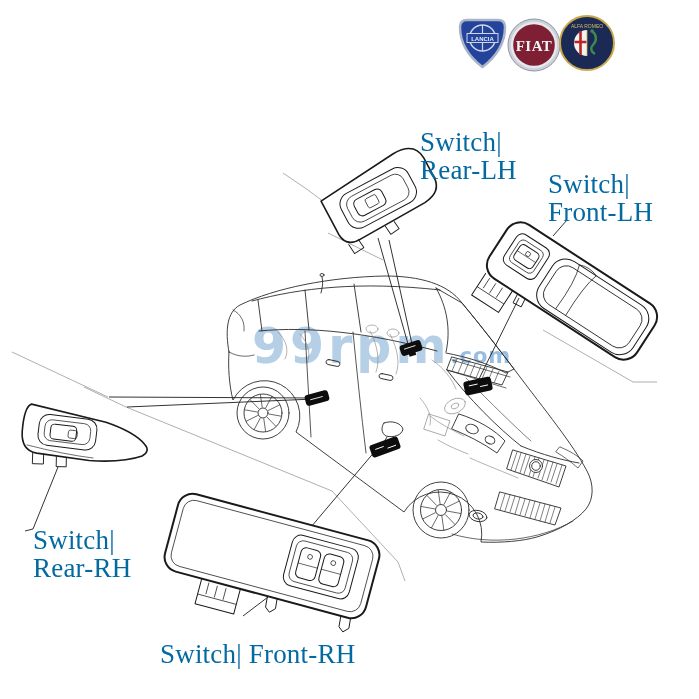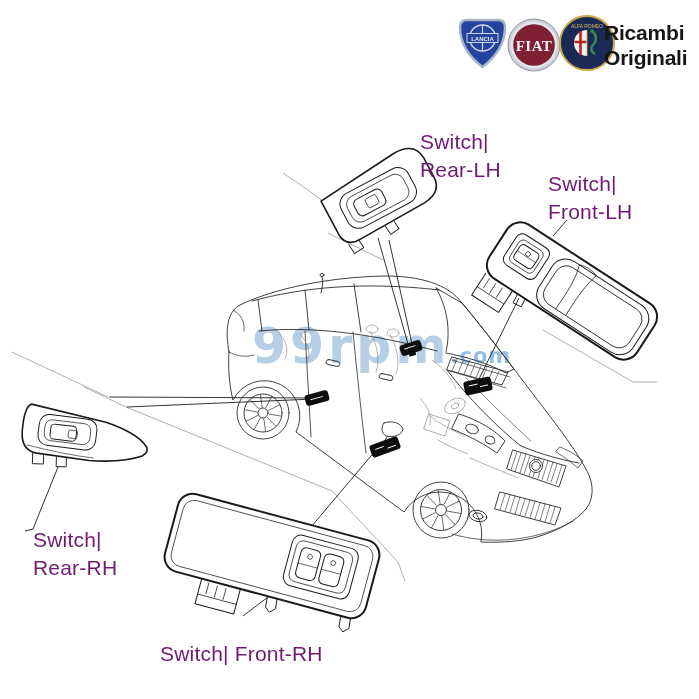--- a/index.html
+++ b/index.html
@@ -1,20 +1,20 @@
 <!DOCTYPE html>
 <html><head>
 <meta charset="utf-8">
 <style>
   html,body{margin:0;padding:0;background:#fff;}
   .stage{position:relative;width:699px;height:699px;background:#ffffff;overflow:hidden;
          font-family:"Liberation Sans",sans-serif;}
   .stage svg.art{position:absolute;left:0;top:0;}
-  .diagram-label{position:absolute;color:#701a75;font-size:21px;line-height:28px;
-                 font-family:Liberation Sans, sans-serif;letter-spacing:0.2px;white-space:nowrap;}
+  .diagram-label{position:absolute;color:#0369a1;font-size:27px;line-height:28px;
+                 font-family:Liberation Serif, serif;letter-spacing:0.2px;white-space:nowrap;}
   .brand-text{position:absolute;left:604px;top:20px;font-weight:bold;font-size:21px;
               line-height:25px;color:#151515;letter-spacing:-0.2px;}
   .watermark{position:absolute;left:252px;top:318px;font-family:"DejaVu Sans",sans-serif;
              font-weight:bold;font-size:49px;letter-spacing:4px;color:#a9c7e2;opacity:0.85;
              white-space:nowrap;}
   .watermark .suffix{font-size:21px;letter-spacing:1px;color:#85b2dd;}
 </style>
 </head>
 <body>
 
@@ -184,24 +184,20 @@
       <circle r="27" fill="#1a2a55" stroke="#c9a84c" stroke-width="2"></circle>
       <text y="-15" font-size="5" fill="#d8b960" text-anchor="middle" font-family="Liberation Sans, sans-serif">ALFA ROMEO</text>
       <path d="M0,-13 A13,13 0 0 0 0,13 L0,-13 Z" fill="#f2f2f0"></path>
       <path d="M-6.5,-12 L-6.5,12 M-12.5,-1 L-0.5,-1" stroke="#bb2222" stroke-width="2.6"></path>
       <path d="M5,-12 C10,-8 10,-2 6,2 C3,5 4,9 8,11" stroke="#3d8a4f" stroke-width="2.4" fill="none"></path>
       <circle cx="5" cy="-12" r="1.8" fill="#3d8a4f"></circle>
       <path d="M0,-13 L0,13" stroke="#c9a84c" stroke-width="0.8"></path>
     </g>
   </svg>
 
-  <div class="brand-text">
-    <div>Ricambi</div>
-    <div>Originali</div>
-  </div>
 
   <div class="diagram-label" style="left:420px;top:128px"><span>Switch|</span><br><span>Rear-LH</span></div>
 
   <div class="diagram-label" style="left:548px;top:170px"><span>Switch|</span><br><span>Front-LH</span></div>
 
   <div class="diagram-label" style="left:33px;top:526px"><span>Switch|</span><br><span>Rear-RH</span></div>
 
   <div class="diagram-label" style="left:160px;top:640px"><span>Switch| Front-RH</span></div>
 
 </div>

